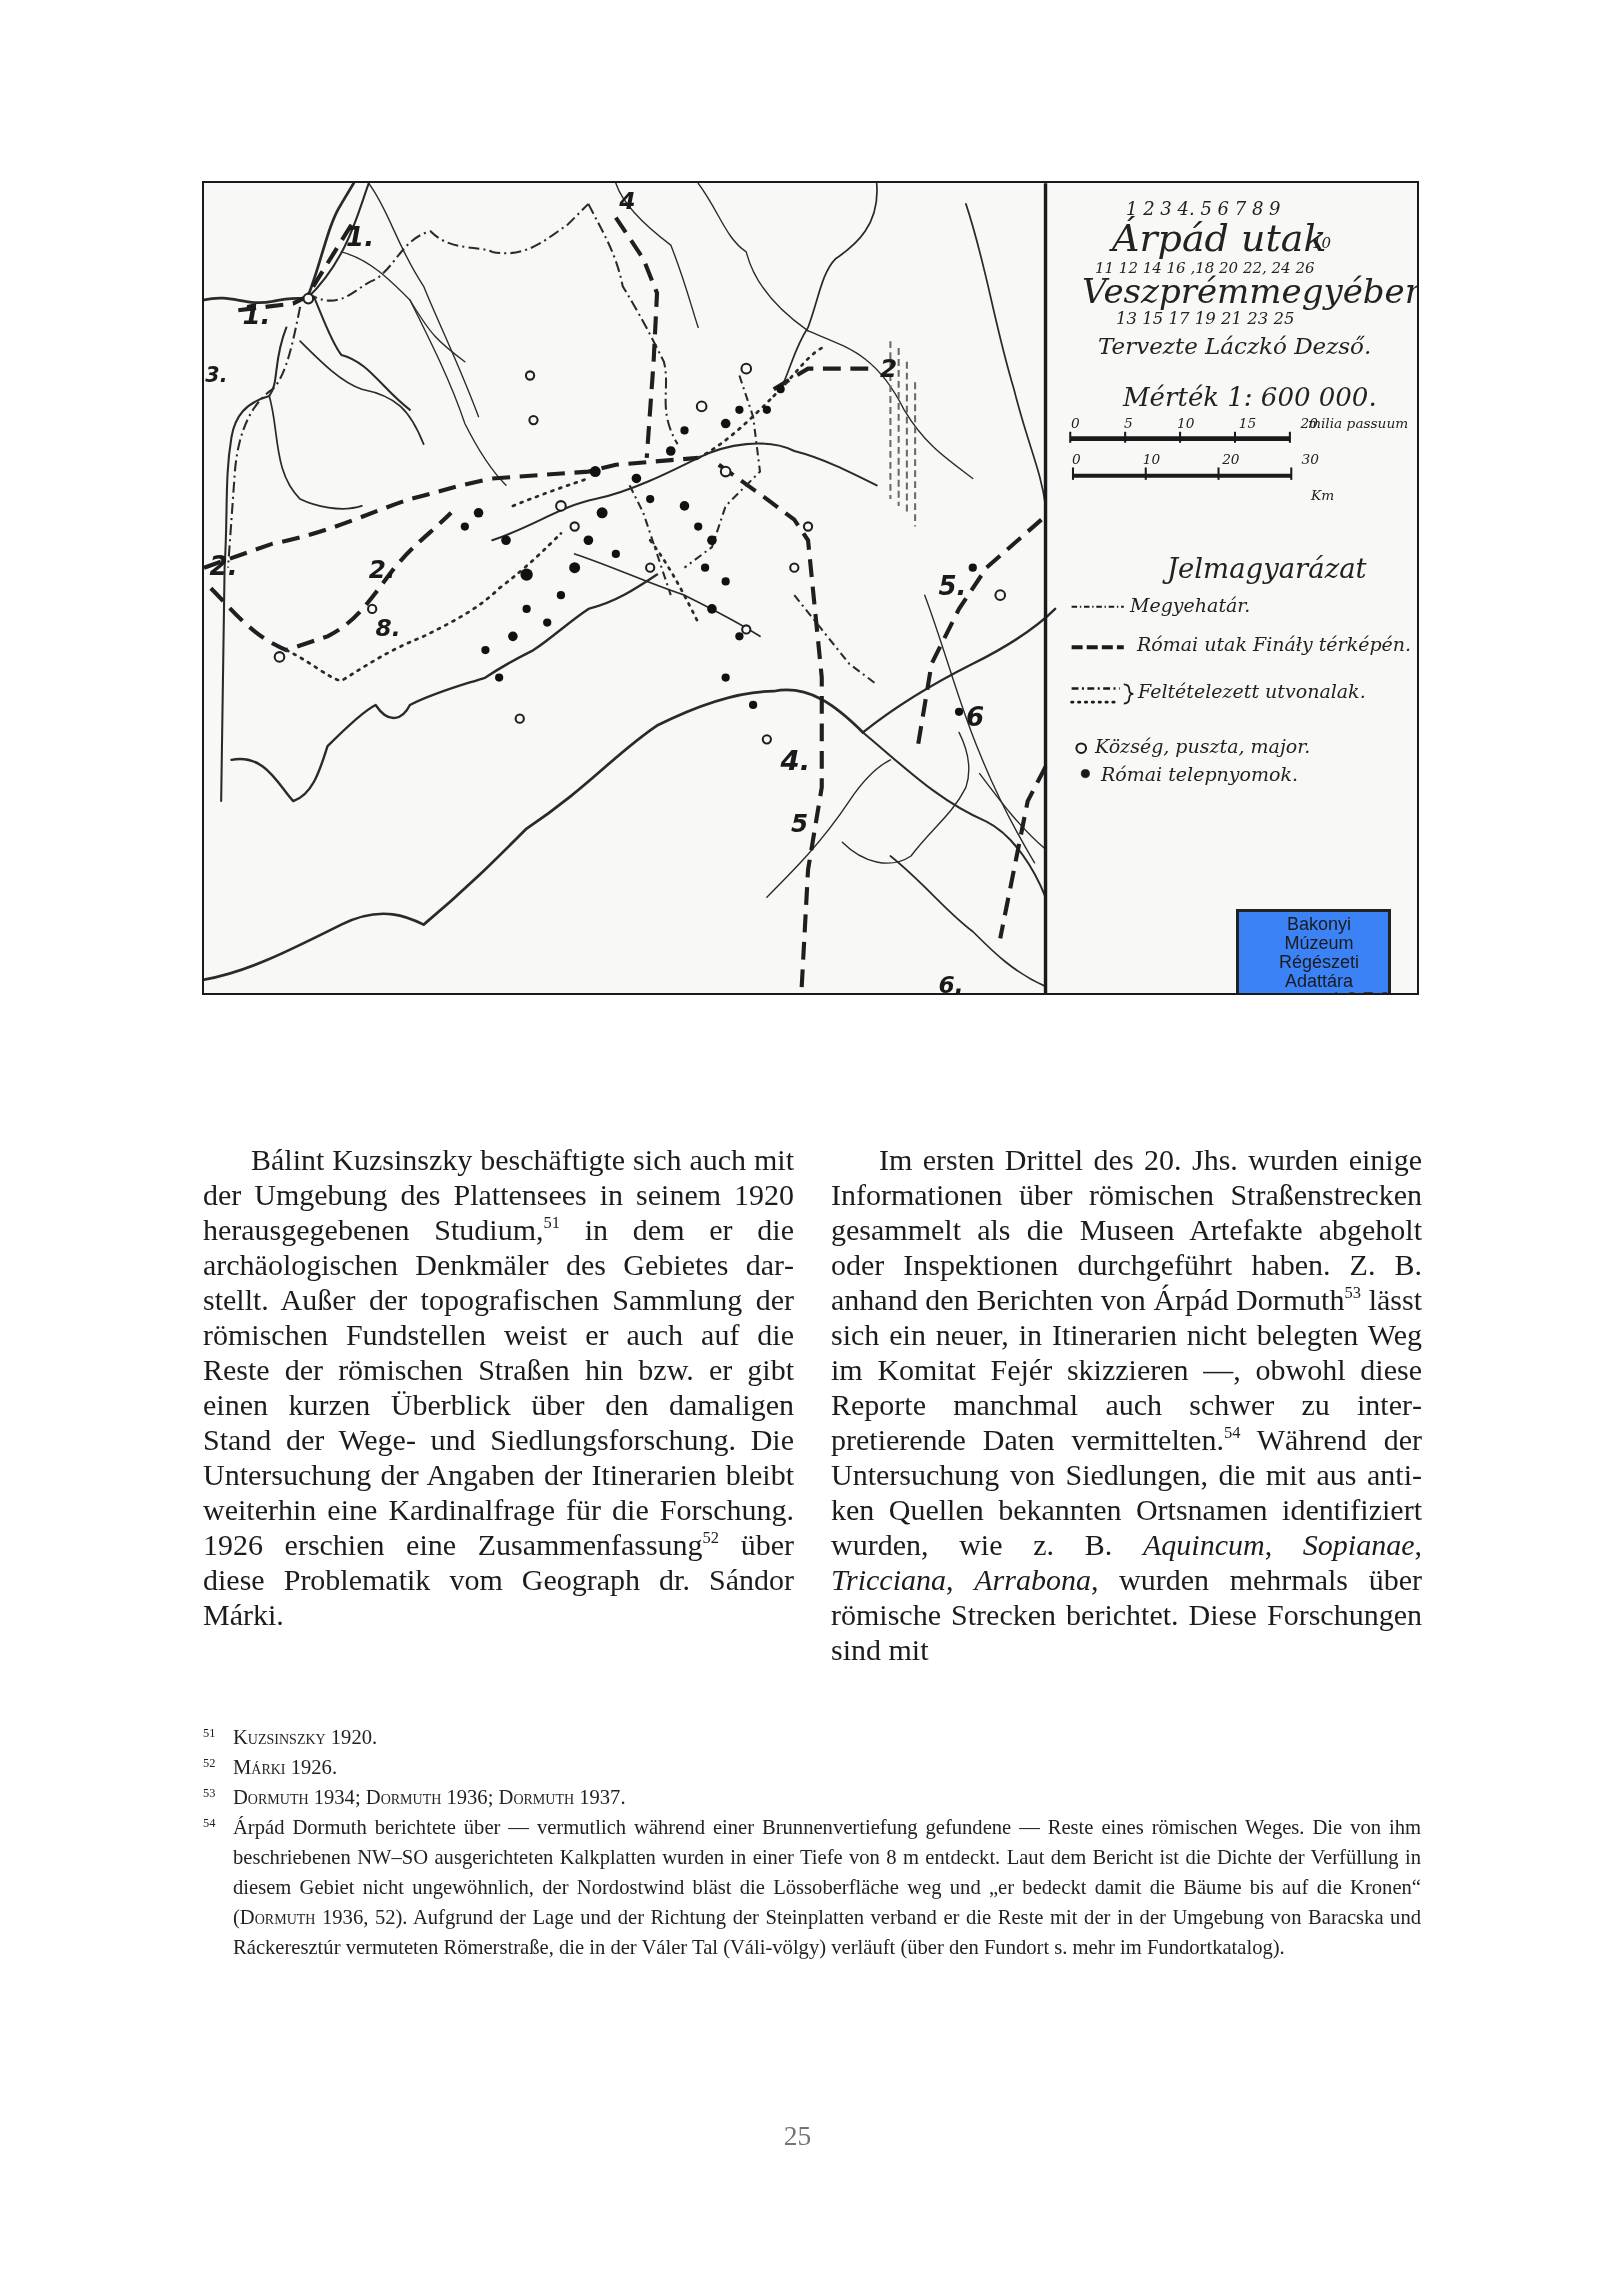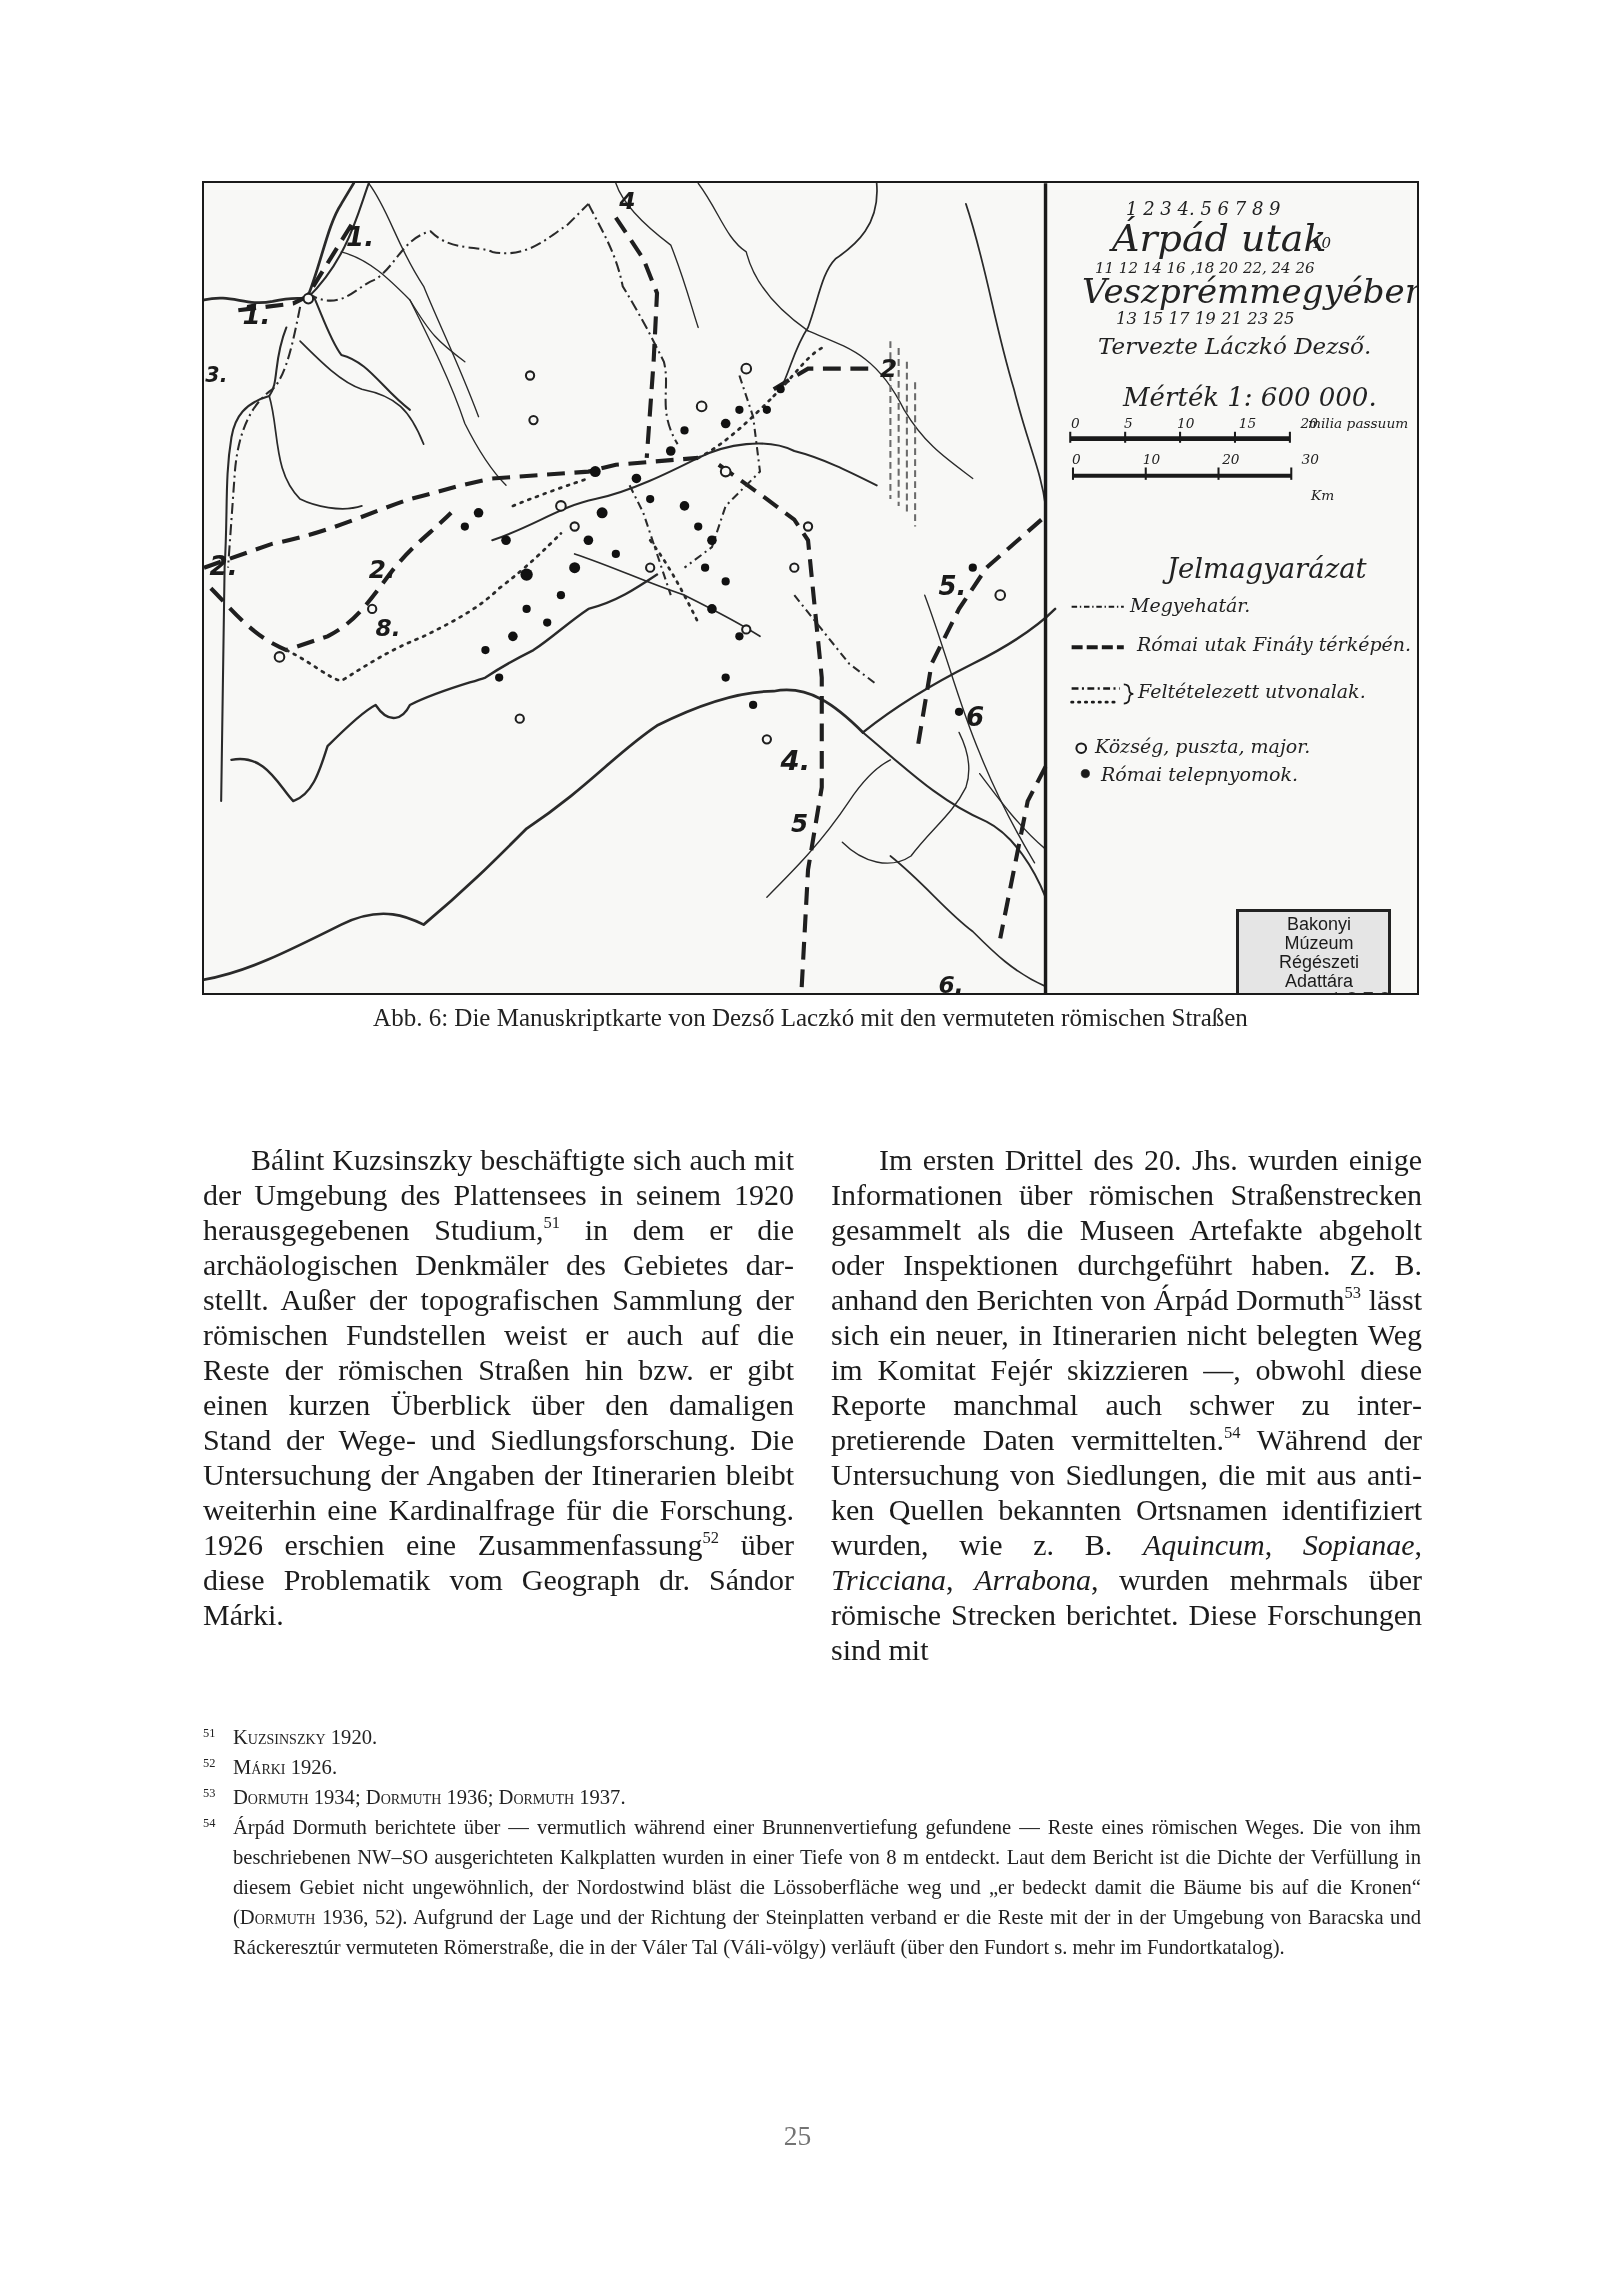--- a/index.html
+++ b/index.html
@@ -5,21 +5,21 @@
   html, body { margin: 0; padding: 0; background: #ffffff; }
   body { width: 1623px; height: 2295px; position: relative; overflow: hidden;
          font-family: "Liberation Serif", "DejaVu Serif", serif; color: #1e1e1e; }
   .figure { position: absolute; left: 202px; top: 181px; width: 1217px; height: 814px;
             border: 2.7px solid #1a1a1a; box-sizing: border-box; background: #f8f8f6; overflow: hidden; }
   .figure svg { position: absolute; left: 0; top: 0; }
   .legend { position: absolute; left: 842px; top: 0; width: 376px; height: 814px; }
   .hand { font-family: "DejaVu Serif", serif; font-style: italic; color: #222; position: absolute; white-space: nowrap; }
   .stamp { position: absolute; left: 1032px; top: 726px; width: 155px; height: 85px;
            border: 3.4px solid #222; border-bottom: none; box-sizing: border-box; text-align: center;
-           font-family: "Liberation Sans", "DejaVu Sans", sans-serif; color: #1b1b1b; background: #e5e5e5; padding-left: 11px; }
+           font-family: "Liberation Sans", "DejaVu Sans", sans-serif; color: #1b1b1b; background: #3b82f6; padding-left: 11px; }
   .stamp .l1 { font-size: 18px; line-height: 19px; margin-top: 2.7px; }
   .stamp .l2 { font-size: 18px; line-height: 19px; }
   .stamp .l3 { font-size: 18px; line-height: 20.6px; text-align: left; padding-left: 5.5px; }
   .stamp .l3 .num { font-family: "Liberation Serif", serif; font-size: 27.5px; letter-spacing: 2.7px; margin-left: 15px; color: #333; }
   .caption { position: absolute; left: 202px; top: 1001px; width: 1217px; text-align: center;
              font-size: 25px; line-height: 33px; color: #222; }
   .sc { font-variant: small-caps; }
   .col { position: absolute; top: 1142px; width: 591px; font-size: 30px; line-height: 35px;
          text-align: justify; color: #1c1c1c; }
   .col.left { left: 203px; }
@@ -240,21 +240,20 @@
     <div class="l1">Bakonyi Múzeum</div>
     <div class="l2">Régészeti Adattára</div>
     <div class="l3">
       <span>Itsz.67.</span><span class="num">1050</span>
     </div>
 
   </div>
 </div>
 
 <div class="caption">
-  <div>Abb. 6: Die Manuskriptkarte von Dezső Laczkó mit den vermuteten römischen Straßen</div>
 </div>
 
 <div class="col left">
   <p><span>Bálint Kuzsinszky beschäftigte sich auch mit der Umgebung des Plattensees in seinem 1920 herausgegebenen Studium,</span><sup>51</sup><span> in dem er die archäologischen Denkmäler des Gebietes dar­stellt. Außer der topografischen Sammlung der römischen Fundstellen weist er auch auf die Reste der römischen Straßen hin bzw. er gibt einen kurzen Überblick über den damaligen Stand der Wege- und Siedlungsforschung. Die Untersuchung der Angaben der Itinerarien bleibt weiterhin eine Kardinalfrage für die Forschung. 1926 erschien eine Zusammen­fassung</span><sup>52</sup><span> über diese Problematik vom Geograph dr. Sándor Márki.</span></p>
 </div>
 
 <div class="col right">
   <p><span>Im ersten Drittel des 20. Jhs. wurden einige Informationen über römischen Straßenstrecken gesammelt als die Museen Artefakte abgeholt oder Inspektionen durchgeführt haben. Z. B. anhand den Berichten von Árpád Dormuth</span><sup>53</sup><span> lässt sich ein neuer, in Itinerarien nicht belegten Weg im Komitat Fejér skizzieren —, obwohl diese Reporte manchmal auch schwer zu inter­pretierende Daten vermittelten.</span><sup>54</sup><span> Während der Untersuchung von Siedlungen, die mit aus anti­ken Quellen bekannten Ortsnamen identifiziert wurden, wie z. B. </span><i>Aquincum</i><span>, </span><i>Sopianae</i><span>, </span><i>Tricciana</i><span>, </span><i>Arrabona</i><span>, wurden mehrmals über römische Strecken berichtet. Diese Forschungen sind mit</span></p>
 </div>
 

